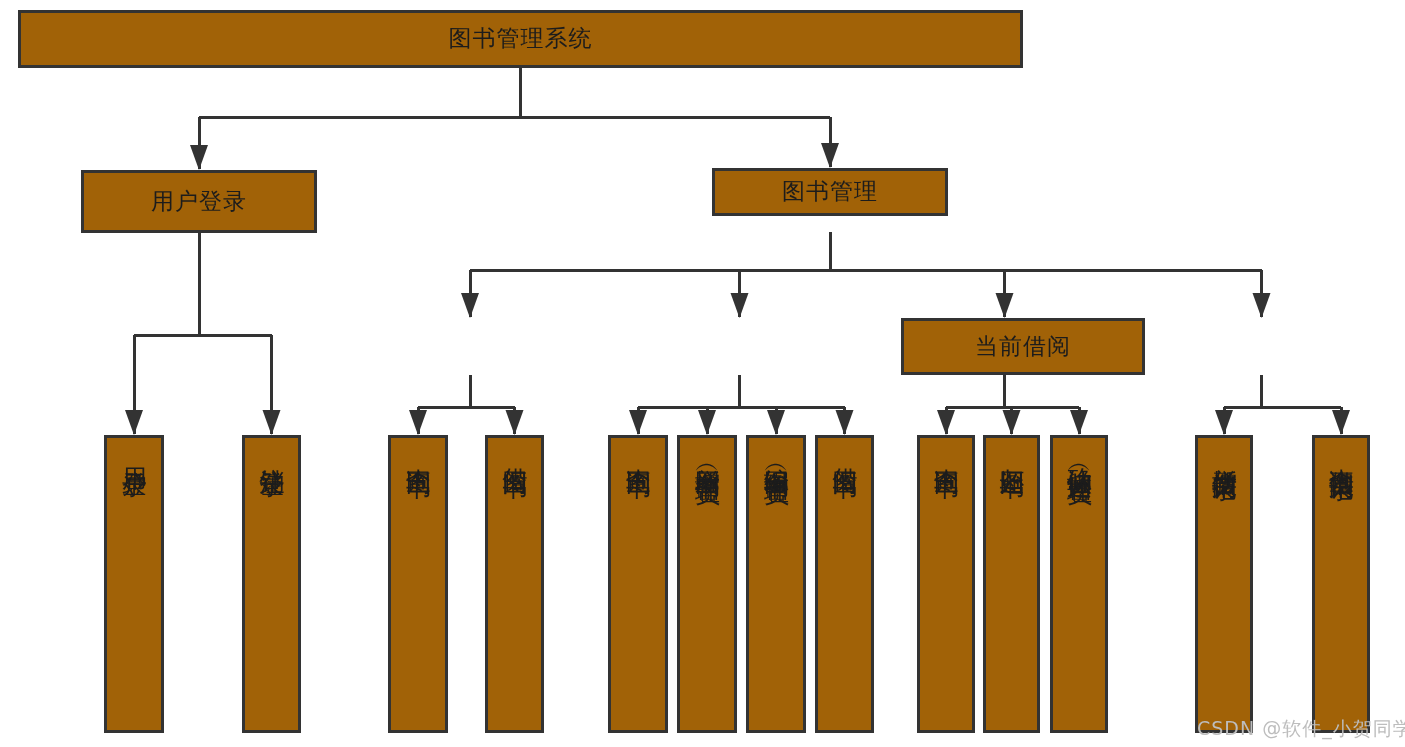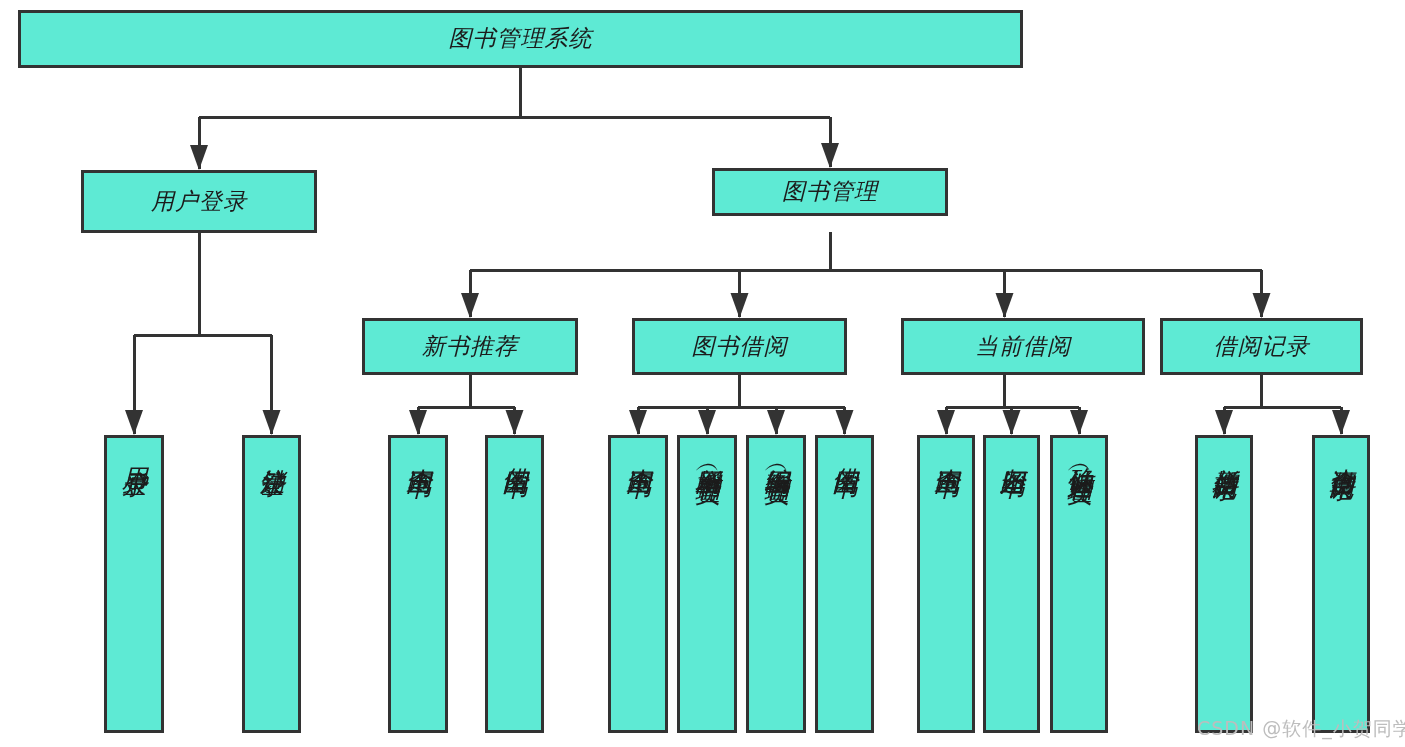--- a/index.html
+++ b/index.html
@@ -23,26 +23,25 @@
     left: 0;
     top: 0;
     width: 1405px;
     height: 747px;
     pointer-events: none;
   }
   .node {
     position: absolute;
     box-sizing: border-box;
     border: 3px solid #333333;
-    background: #5eead4;
+    background: #a16207;
     display: flex;
     align-items: center;
     justify-content: center;
     color: #1c1c1c;
-    font-style: italic;
   }
   .node.horiz {
     font-size: 23px;
     letter-spacing: 1px;
     line-height: 1.2;
   }
   .node.vert {
     align-items: flex-start;
     justify-content: center;
     padding-top: 10px;
@@ -129,31 +128,22 @@
     <span>图书管理系统</span>
   </div>
 
   <div class="node horiz" style="left: 81px; top: 170px; width: 236px; height: 63px;">
     <span>用户登录</span>
   </div>
   <div class="node horiz" style="left: 712px; top: 168px; width: 236px; height: 48px;">
     <span>图书管理</span>
   </div>
 
-  <div class="node horiz" style="left: 362px; top: 318px; width: 216px; height: 57px;">
-    <span>新书推荐</span>
-  </div>
-  <div class="node horiz" style="left: 632px; top: 318px; width: 215px; height: 57px;">
-    <span>图书借阅</span>
-  </div>
   <div class="node horiz" style="left: 901px; top: 318px; width: 244px; height: 57px;">
     <span>当前借阅</span>
-  </div>
-  <div class="node horiz" style="left: 1160px; top: 318px; width: 203px; height: 57px;">
-    <span>借阅记录</span>
   </div>
 
   <div class="node vert" style="left: 104px; top: 435px; width: 60px; height: 298px;">
     <span class="vlabel">用户登录</span>
   </div>
   <div class="node vert" style="left: 242px; top: 435px; width: 59px; height: 298px;">
     <span class="vlabel">注销登录</span>
   </div>
 
   <div class="node vert" style="left: 388px; top: 435px; width: 60px; height: 298px;">

